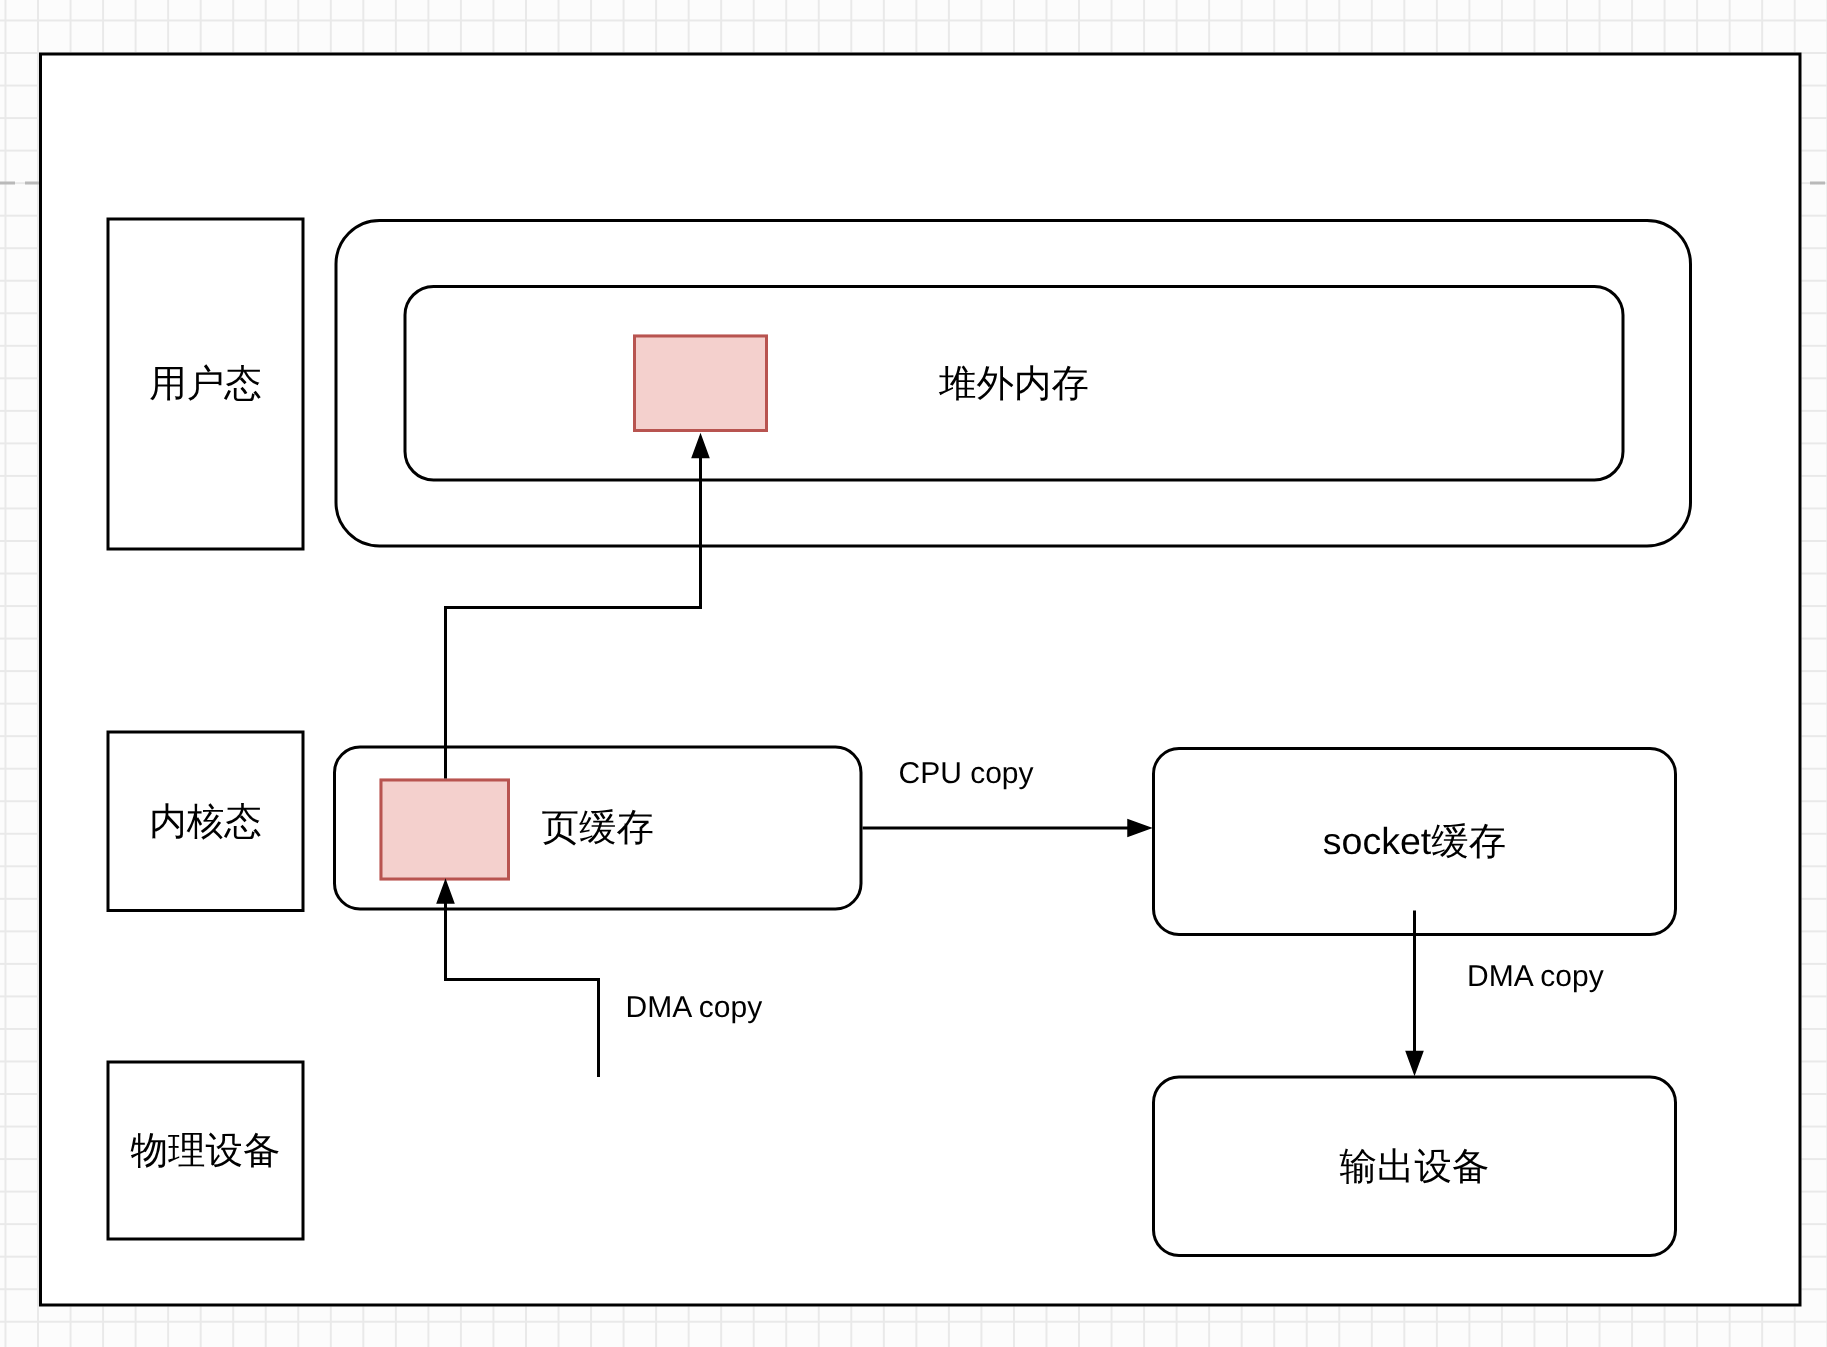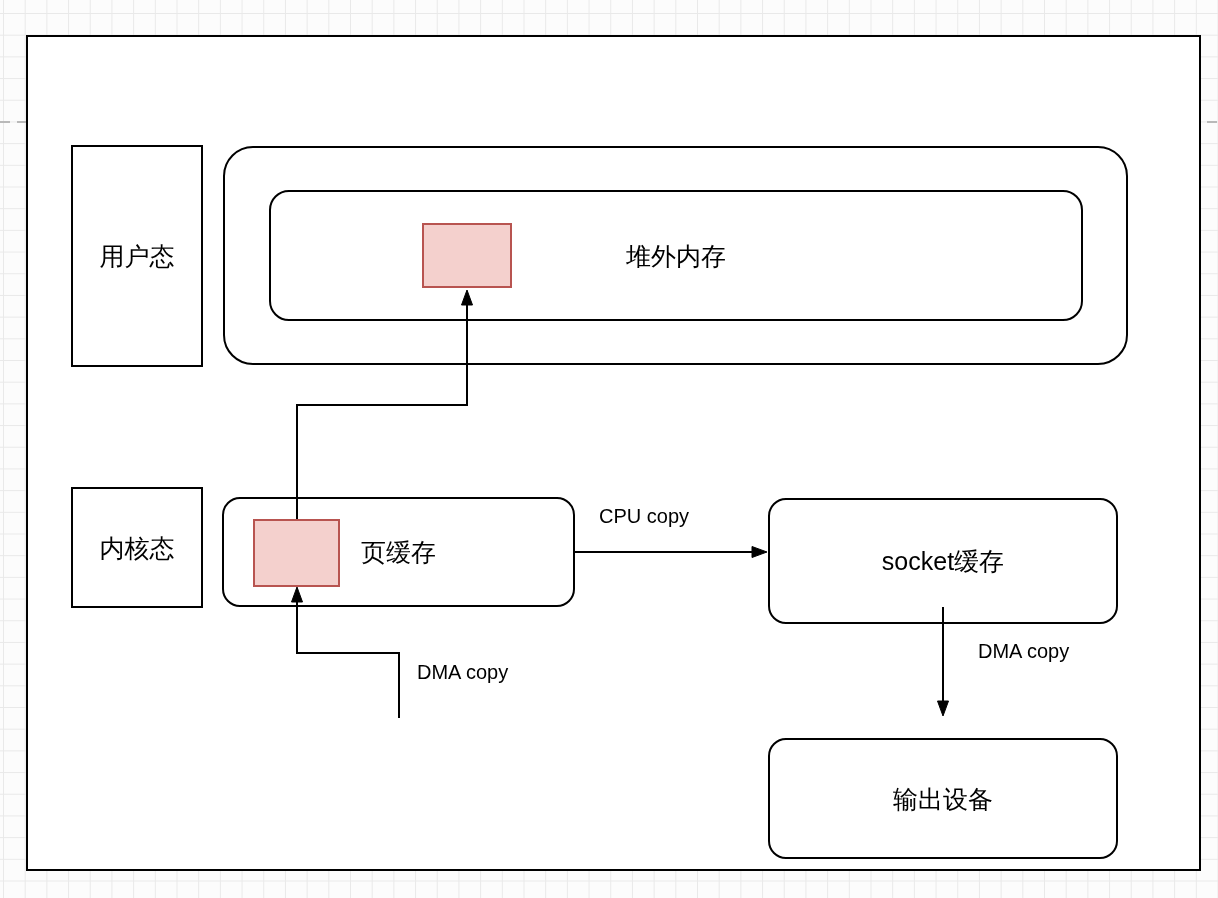--- a/index.html
+++ b/index.html
@@ -44,21 +44,21 @@
   }
   .main-rect    { left: 26px;  top: 35px;  width: 1175px; height: 836px; }
   .layer-user   { left: 71px;  top: 145px; width: 132px;  height: 222px; }
   .layer-kernel { left: 71px;  top: 487px; width: 132px;  height: 121px; }
   .layer-phys   { left: 71px;  top: 707px; width: 132px;  height: 120px; }
   .user-space-container { left: 223px; top: 146px; width: 905px; height: 219px; border-radius: 30px; }
   .offheap-container    { left: 269px; top: 190px; width: 814px; height: 131px; border-radius: 20px; }
   .page-cache    { left: 222px; top: 497px; width: 353px; height: 110px; border-radius: 18px; }
   .socket-buffer { left: 768px; top: 498px; width: 350px; height: 126px; border-radius: 18px; }
   .input-device  { left: 223px; top: 718px; width: 354px; height: 120px; border-radius: 18px; }
-  .output-device { left: 768px; top: 738px; width: 350px; height: 121px; border-radius: 18px; }
+  .output-device { left: 768px; top: 717px; width: 350px; height: 121px; border-radius: 18px; }
   .buffer-block {
     position: absolute;
     box-sizing: border-box;
     background: var(--buffer-fill);
     border: 2px solid var(--buffer-stroke);
   }
   .buf-offheap   { left: 422px; top: 223px; width: 90px; height: 65px; }
   .buf-pagecache { left: 253px; top: 519px; width: 87px; height: 68px; }
   .edges {
     position: absolute;
@@ -86,20 +86,23 @@
 
   <div class="page-divider"></div>
 
   <div class="shape main-rect"></div>
 
   <div class="shape layer-user">
     <span class="lbl">用户态</span>
   </div>
   <div class="shape layer-kernel">
     <span class="lbl">内核态</span>
+  </div>
+  <div class="shape layer-phys">
+    <span class="lbl">物理设备</span>
   </div>
 
   <div class="shape user-space-container"></div>
 
   <div class="shape offheap-container">
     <span class="lbl">堆外内存</span>
   </div>
 
   <div class="shape page-cache">
     <span class="lbl">页缓存</span>

